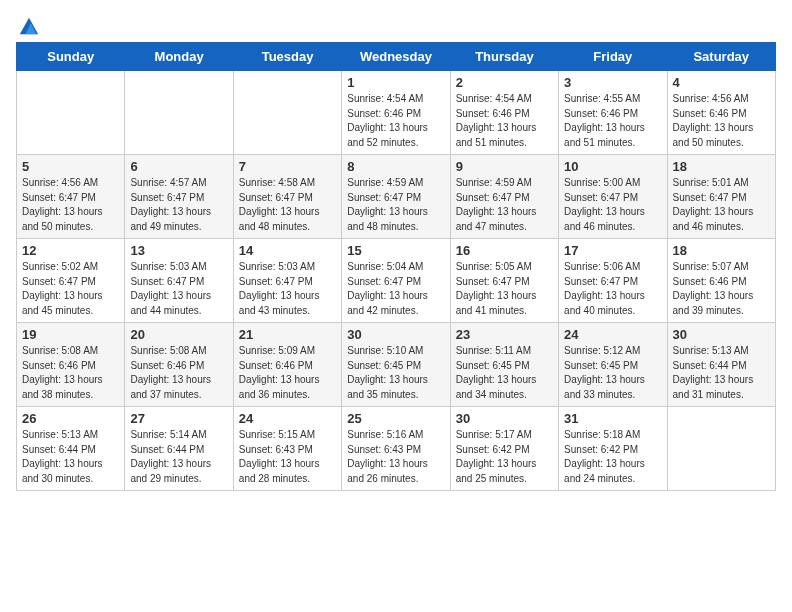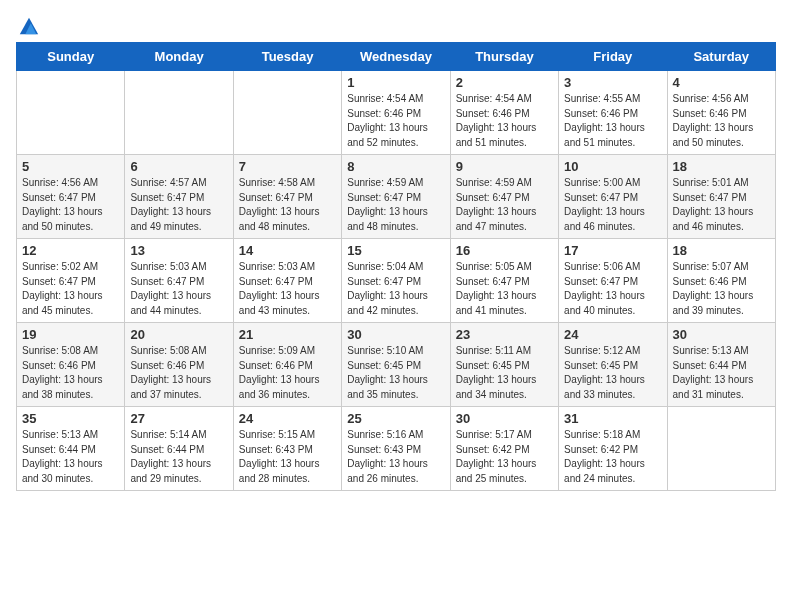--- a/index.html
+++ b/index.html
@@ -236,21 +236,21 @@
             <span class="day-num">24</span>
             <div class="day-info">Sunrise: 5:12 AM<br>Sunset: 6:45 PM<br>Daylight: 13 hours<br>and 33 minutes.</div>
           </td>
           <td>
             <span class="day-num">30</span>
             <div class="day-info">Sunrise: 5:13 AM<br>Sunset: 6:44 PM<br>Daylight: 13 hours<br>and 31 minutes.</div>
           </td>
         </tr>
         <tr>
           <td>
-            <span class="day-num">35</span>
+            <span class="day-num">26</span>
             <div class="day-info">Sunrise: 5:13 AM<br>Sunset: 6:44 PM<br>Daylight: 13 hours<br>and 30 minutes.</div>
           </td>
           <td>
             <span class="day-num">27</span>
             <div class="day-info">Sunrise: 5:14 AM<br>Sunset: 6:44 PM<br>Daylight: 13 hours<br>and 29 minutes.</div>
           </td>
           <td>
             <span class="day-num">24</span>
             <div class="day-info">Sunrise: 5:15 AM<br>Sunset: 6:43 PM<br>Daylight: 13 hours<br>and 28 minutes.</div>
           </td>

